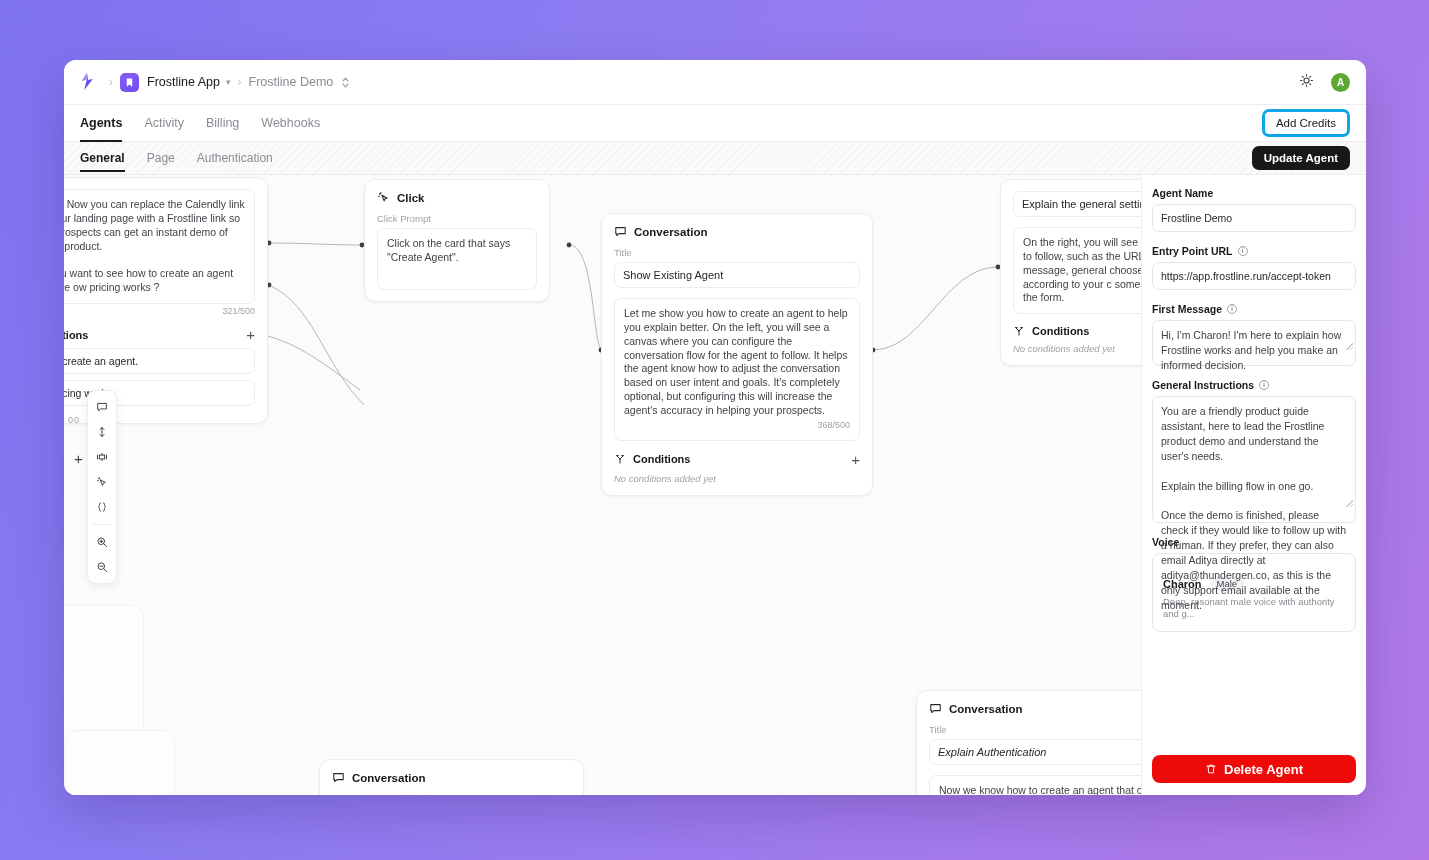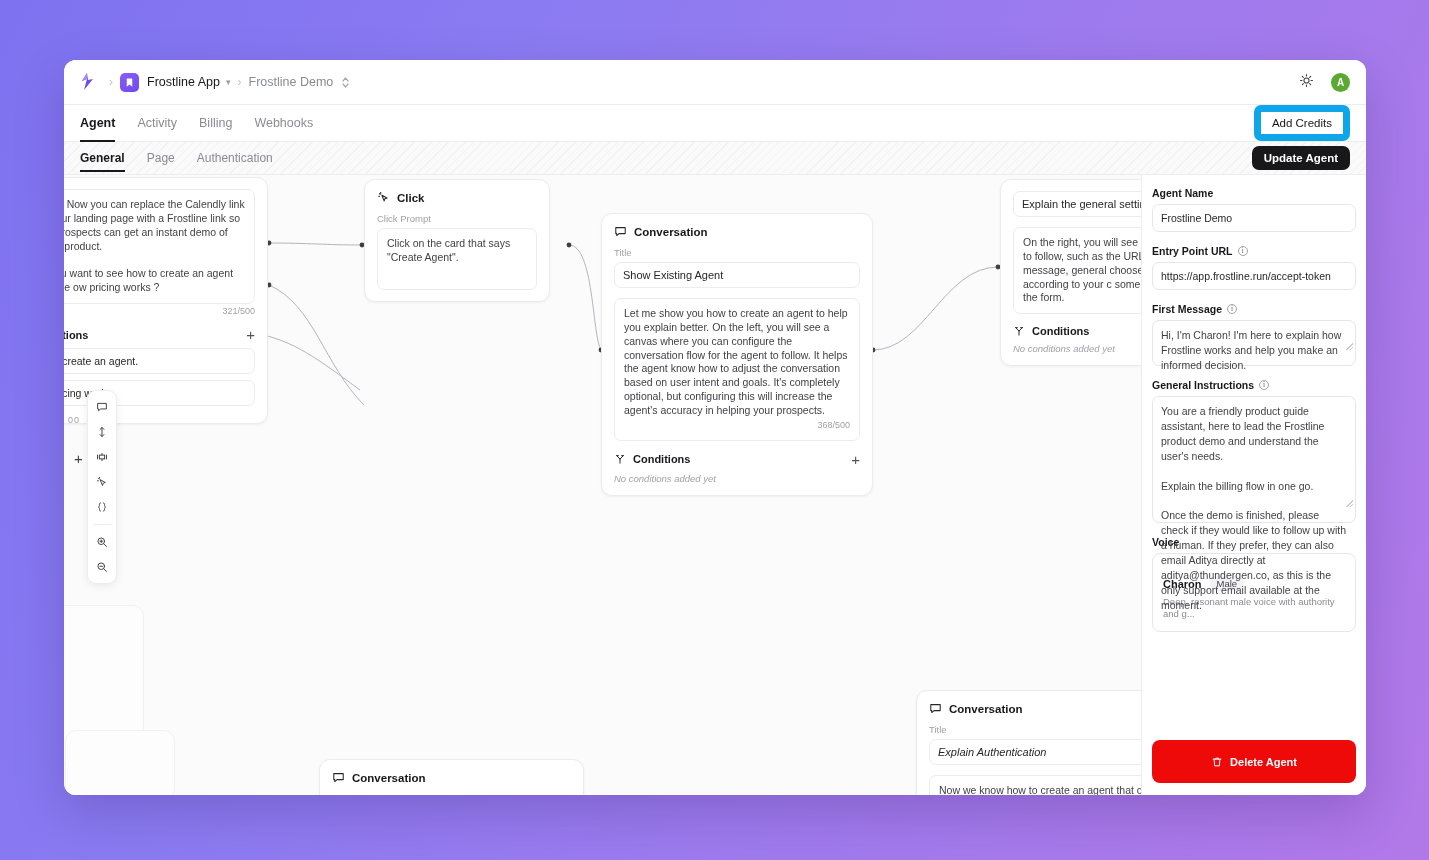--- a/index.html
+++ b/index.html
@@ -73,21 +73,21 @@
     position: relative; cursor: pointer;
   }
   .tab.active { color: #18181b; font-weight: 600; }
   .tab.active::after {
     content: ""; position: absolute; left: 0; right: 0; bottom: -1px;
     height: 2px; background: #18181b;
   }
   .btn-outline {
     margin-left: auto;
     font-size: 11.5px; color: #18181b;
-    border: 7px solid #0ea5e9; background: #fff;
+    border: 3px solid #0ea5e9; background: #fff;
     border-radius: 7px; padding: 5px 11px; cursor: pointer;
     font-family: inherit; font-weight: 500;
   }
 
   
   .tabs-secondary {
     height: 33px; flex: 0 0 33px;
     display: flex; align-items: center;
     padding: 0 16px; gap: 22px;
     border-bottom: 1px solid #ededf0;
@@ -251,22 +251,22 @@
   .voice-tag {
     font-size: 9.5px; color:#3f3f46;
     background:#f2f2f4; border-radius: 9px; padding: 2px 7px;
   }
   .voice-desc { font-size: 9.5px; color:#8b8b95; line-height:1.3; }
 
   .btn-delete {
     position: absolute; left: 10px; right: 10px; bottom: 12px;
     background: #ef0a0a; color: #fff;
     border: none; border-radius: 8px;
-    height: 43px;
-    font-size: 11px; font-weight: 600; font-family: inherit;
+    height: 28px;
+    font-size: 13px; font-weight: 600; font-family: inherit;
     display: flex; align-items: center; justify-content: center; gap: 7px;
     cursor: pointer;
   }
   .btn-delete svg { display:block; }
 </style>
 </head>
 <body>
 
 <div class="window">
 
@@ -299,21 +299,21 @@
         <svg width="15" height="15" viewBox="0 0 20 20" fill="none" stroke="#3f3f46" stroke-width="1.4" stroke-linecap="round">
           <circle cx="10" cy="10" r="3.4"></circle>
           <path d="M10 2v2M10 16v2M2 10h2M16 10h2M4.4 4.4l1.4 1.4M14.2 14.2l1.4 1.4M15.6 4.4l-1.4 1.4M5.8 14.2l-1.4 1.4"></path>
         </svg>
       </span>
       <span class="avatar">A</span>
     </div>
   </div>
 
   <div class="tabs-primary">
-    <div class="tab active">Agent</div>
+    <div class="tab active">Agents</div>
     <div class="tab">Activity</div>
     <div class="tab">Billing</div>
     <div class="tab">Webhooks</div>
     <button class="btn-outline">Add Credits</button>
   </div>
 
   <div class="tabs-secondary">
     <div class="tab2 active">General</div>
     <div class="tab2">Page</div>
     <div class="tab2">Authentication</div>

